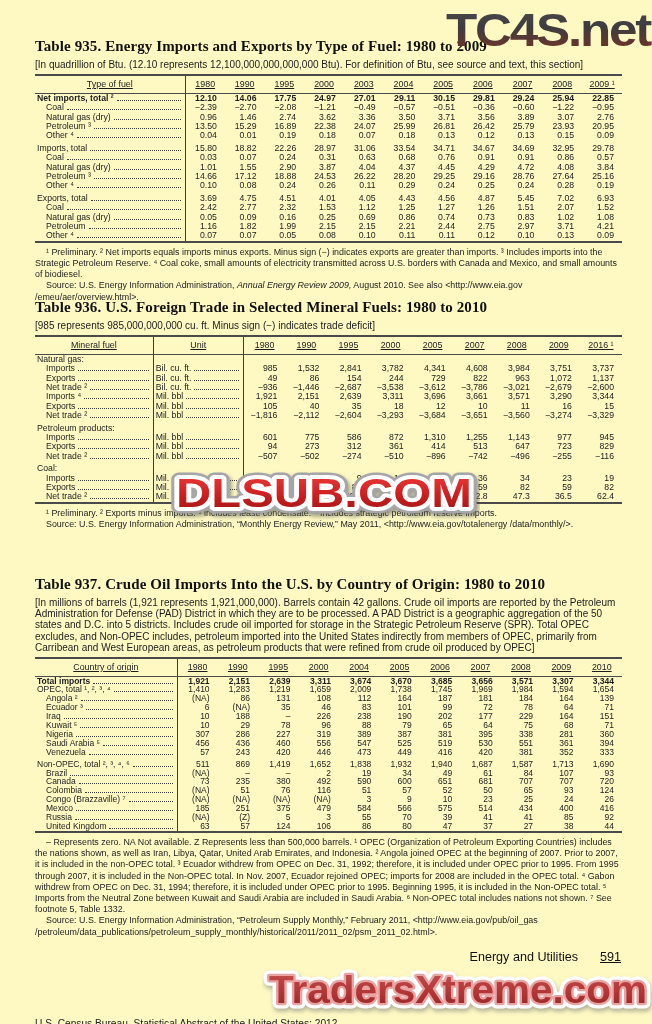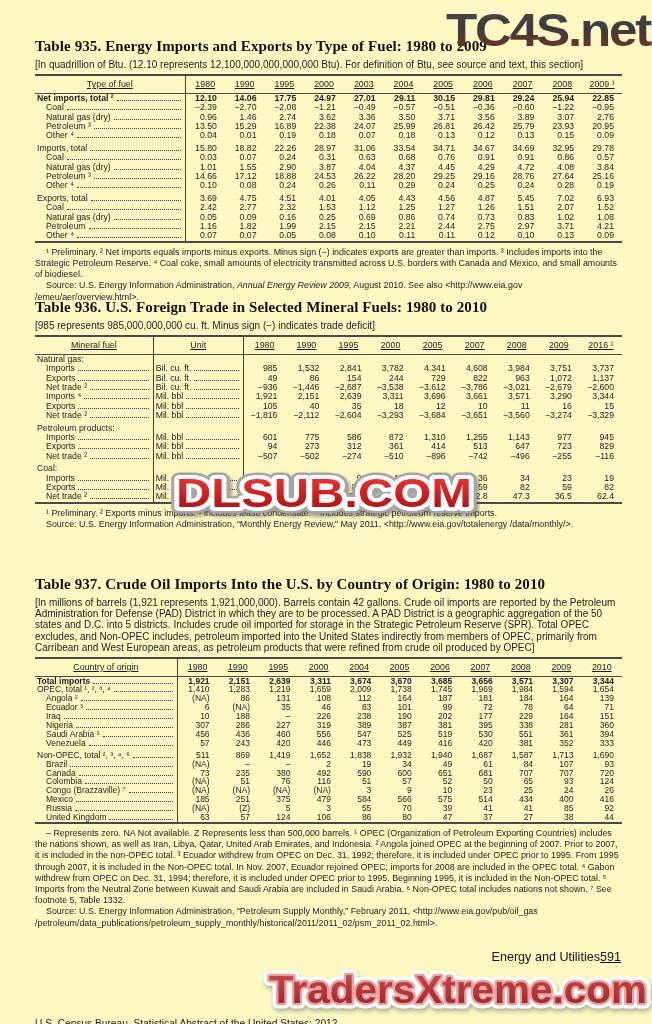--- a/index.html
+++ b/index.html
@@ -22,21 +22,21 @@
   td.num{text-align:right;padding-right:8px;white-space:nowrap;}
   .stubwrap{display:flex;align-items:baseline;padding-left:2px;}
   .stubwrap.ind{padding-left:11px;}
   .lbl{white-space:nowrap;}
   .dots{flex:1 1 auto;border-bottom:1.2px dotted #3a3a3a;margin:0 4px 1px 3px;min-width:3px;}
   tr.gap td{padding-top:3px;}
   tr.bold td{font-weight:bold;}
   p.fn{font-size:8.9px;line-height:11.2px;margin:4px 0 0 0;text-indent:11px;}
   p.src{margin-top:0;}
   .footer-right{position:absolute;top:950px;right:31px;font-size:12.6px;color:#111;}
-  .footer-right .pgnum{margin-left:0;text-decoration:underline;}
+  .footer-right .pgnum{margin-left:22px;text-decoration:underline;}
   .footer-left{position:absolute;top:1018px;left:35px;font-size:10.2px;color:#222;}
   .wm{position:absolute;pointer-events:none;}
   .wm-top{top:1px;right:-4px;}
   .wm-mid{top:462px;left:168px;}
   .wm-bot{top:960px;left:262px;}
   i{font-style:italic;}
 </style>
 </head>
 <body>
 
@@ -828,20 +828,39 @@
             <td class="num">188</td>
             <td class="num">–</td>
             <td class="num">226</td>
             <td class="num">238</td>
             <td class="num">190</td>
             <td class="num">202</td>
             <td class="num">177</td>
             <td class="num">229</td>
             <td class="num">164</td>
             <td class="num">151</td>
+          </tr>
+          <tr>
+            <td class="vr">
+              <div class="stubwrap ind">
+                <span class="lbl">Kuwait ⁵</span>
+                <span class="dots"></span>
+              </div>
+            </td>
+            <td class="num">10</td>
+            <td class="num">29</td>
+            <td class="num">78</td>
+            <td class="num">96</td>
+            <td class="num">88</td>
+            <td class="num">79</td>
+            <td class="num">65</td>
+            <td class="num">64</td>
+            <td class="num">75</td>
+            <td class="num">68</td>
+            <td class="num">71</td>
           </tr>
           <tr>
             <td class="vr">
               <div class="stubwrap ind">
                 <span class="lbl">Nigeria</span>
                 <span class="dots"></span>
               </div>
             </td>
             <td class="num">307</td>
             <td class="num">286</td>

